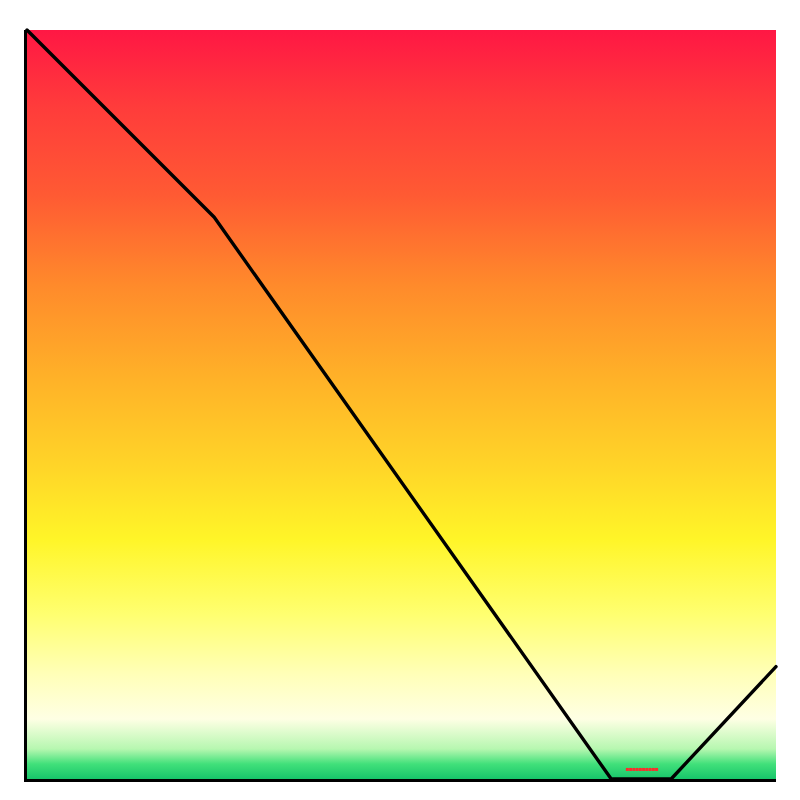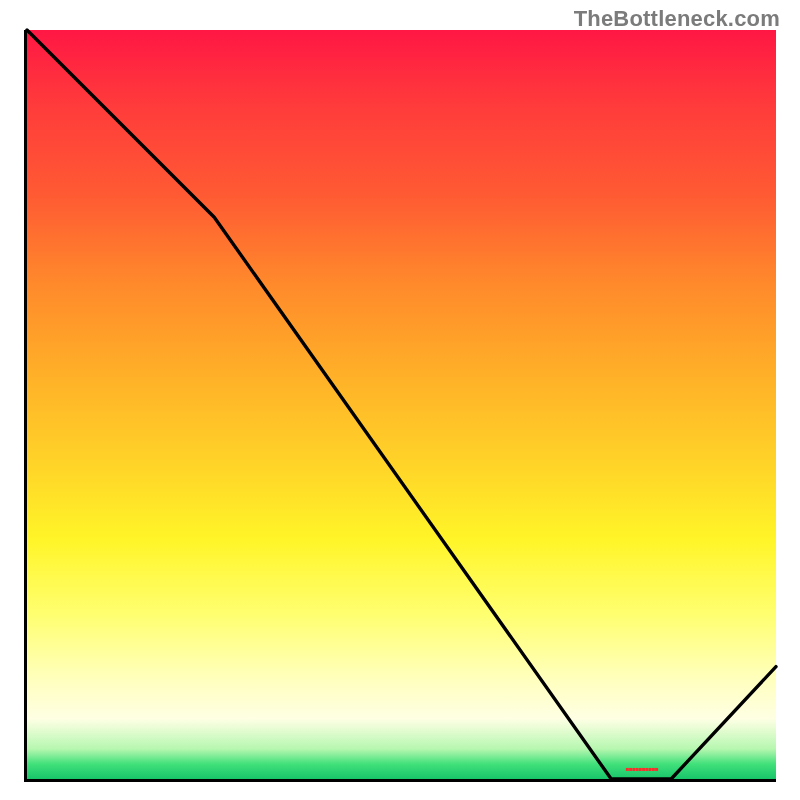--- a/index.html
+++ b/index.html
@@ -75,21 +75,20 @@
     letter-spacing: -1px;
     white-space: nowrap;
     transform: translate(-50%, 0);
   }
 </style>
 </head>
 <body>
 
 <div class="stage">
 
-  <div class="attribution">TheBottleneck.com</div>
 
   <div class="plot-frame">
     <div class="plot-bg"></div>
 
     <svg class="plot-svg" viewBox="0 0 100 100" preserveAspectRatio="none">
       <polyline id="curve-path" fill="none" stroke="#000000" stroke-width="0.45" stroke-linejoin="round" stroke-linecap="round" points="0.00,0.00 25.00,25.00 78.00,100.00 86.00,100.00 100.00,85.00"></polyline>
     </svg>
 
     <div id="marker-0" class="marker" style="left: 82%; top: calc(99.2% - 11px);">▪▪▪▪▪▪▪▪▪▪</div>
   </div>

